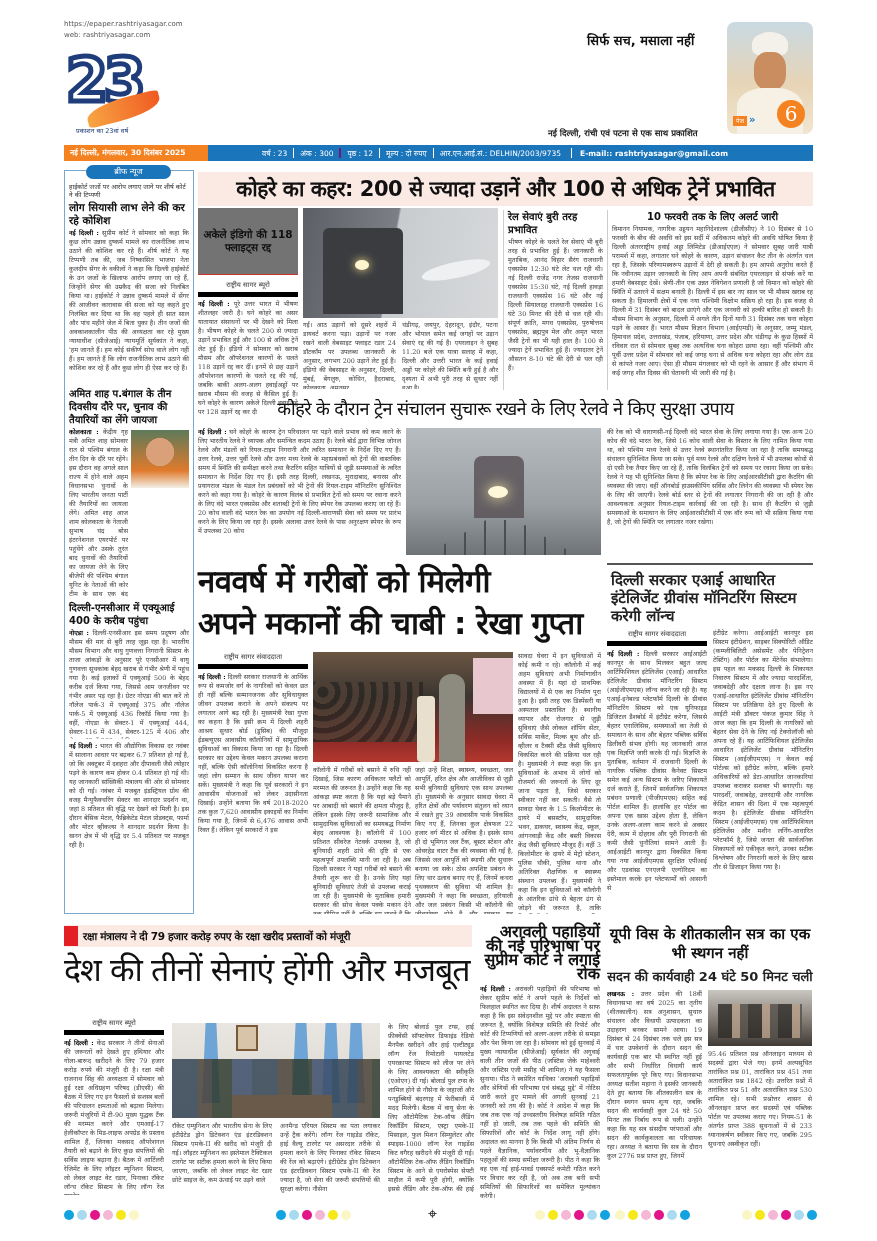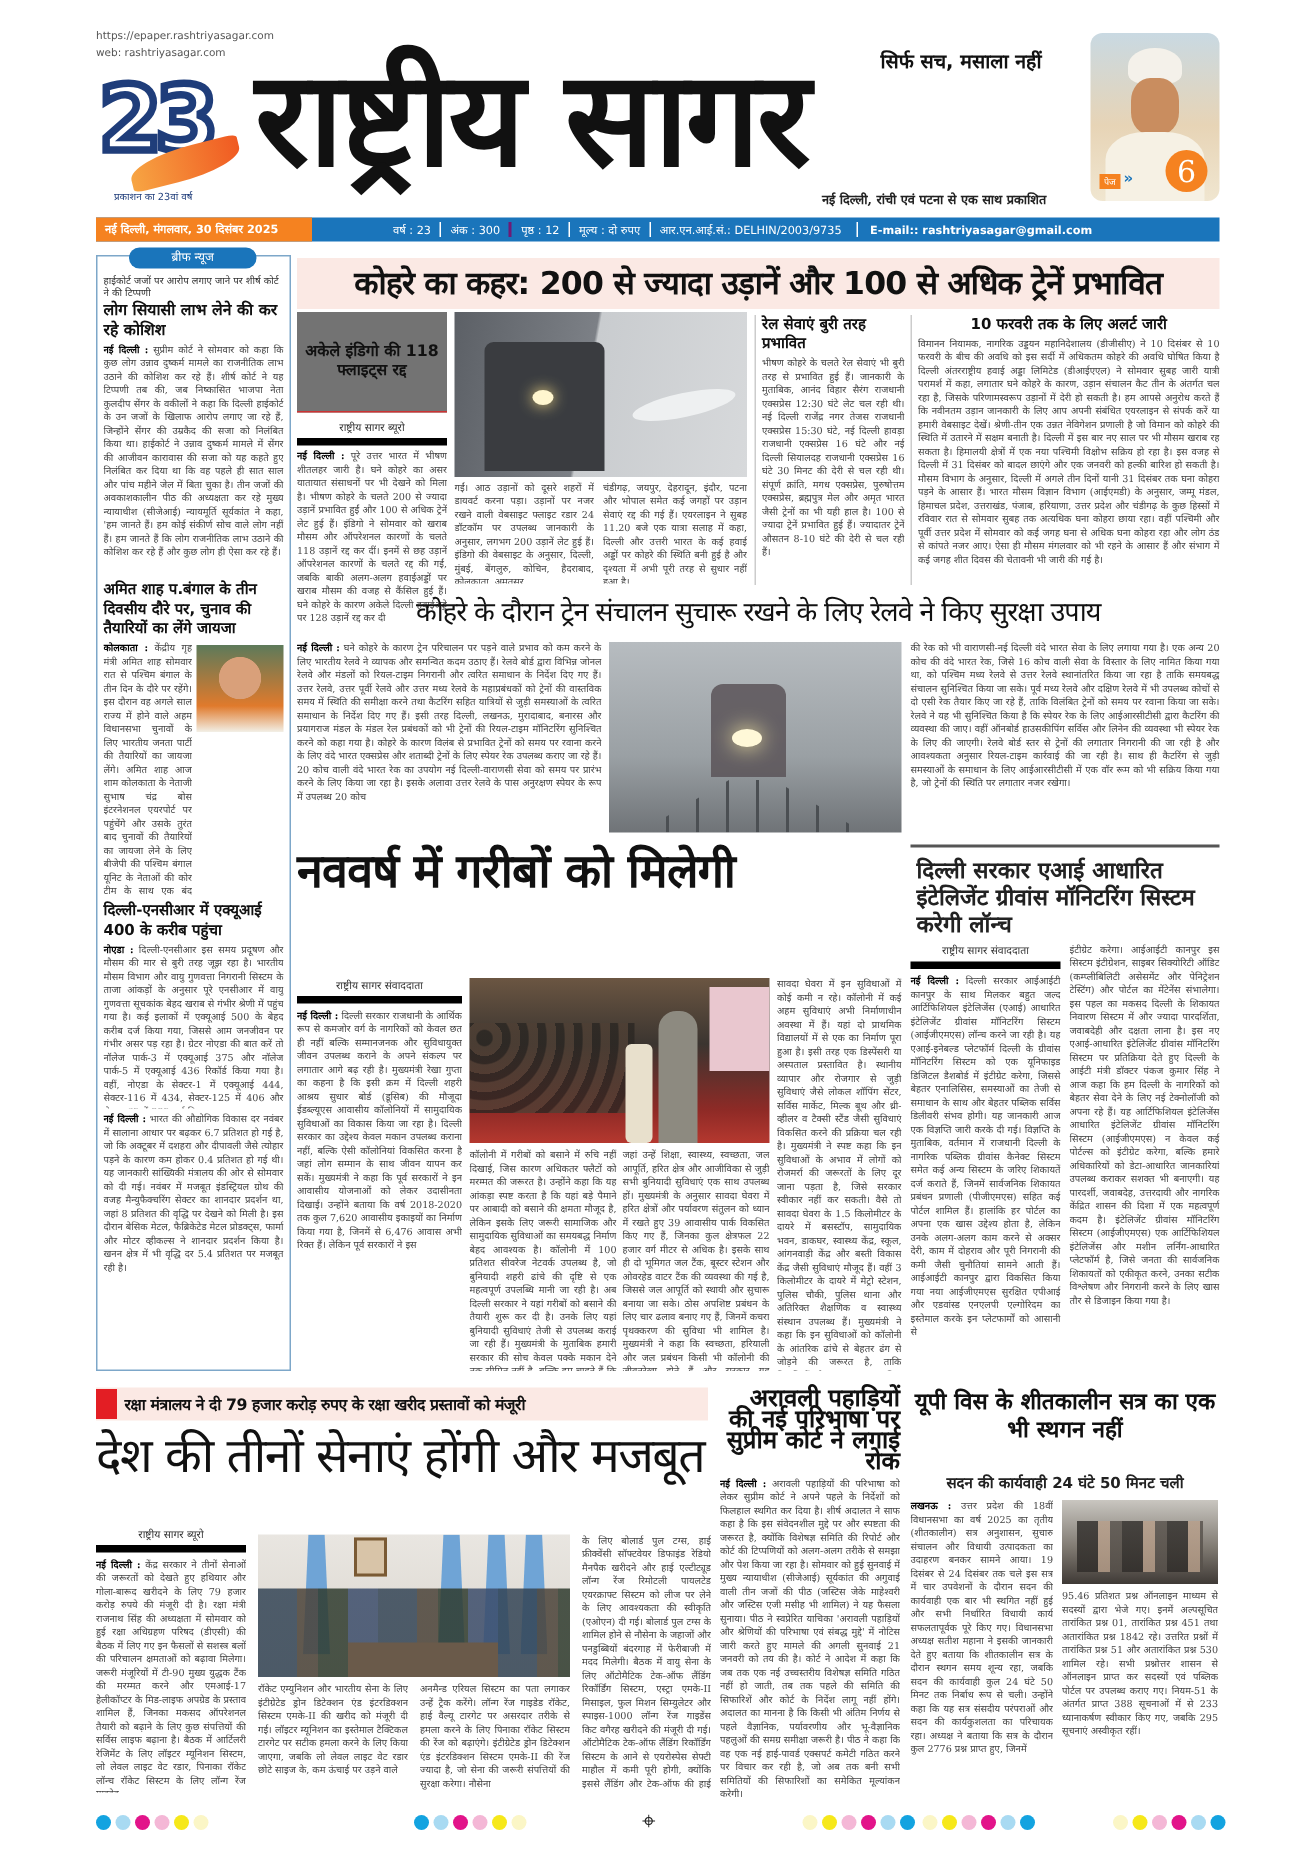--- a/index.html
+++ b/index.html
@@ -20,21 +20,20 @@
 <div class="abs sans" style="left:0;top:0;width:877px;height:144px;">
   <div class="abs" style="left:64px;top:20px;font-size:7px;color:#555;">https://epaper.rashtriyasagar.com</div>
   <div class="abs" style="left:64px;top:31px;font-size:7px;color:#555;">web: rashtriyasagar.com</div>
 
   <div class="abs" style="left:66px;top:48px;width:100px;height:90px;">
     <div style="font-size:60px;font-weight:bold;color:#fff;-webkit-text-stroke:5px #1f3d7a;letter-spacing:-4px;line-height:64px;">23</div>
     <div style="position:absolute;left:20px;top:50px;width:75px;height:22px;background:linear-gradient(90deg,#f7a543,#f05a22);border-radius:60% 10% 60% 10%;transform:rotate(-14deg);"></div>
     <div style="position:absolute;left:10px;top:78px;font-size:6.5px;color:#1f3d7a;">प्रकाशन का 23वां वर्ष</div>
   </div>
 
-  <div class="abs" style="left:170px;top:30px;font-size:88px;font-weight:bold;line-height:100px;color:#111;letter-spacing:-2px;white-space:nowrap;">राष्ट्रीय सागर</div>
   <div class="abs" style="left:575px;top:31px;font-size:13px;font-weight:bold;color:#111;margin-left:12px;">सिर्फ सच, मसाला नहीं</div>
   <div class="abs" style="left:548px;top:127px;font-size:8.5px;font-weight:bold;color:#222;font-family:'DejaVu Serif',serif;">नई दिल्ली, रांची एवं पटना से एक साथ प्रकाशित</div>
 
   <div class="abs" style="left:727px;top:22px;width:86px;height:112px;border-radius:8px;background:linear-gradient(180deg,#c9d9e2 0%,#e7d4b6 55%,#f0e6d0 100%);overflow:hidden;">
     <div style="position:absolute;left:25px;top:10px;width:36px;height:24px;border-radius:50% 50% 30% 30%;background:#f4f1ea;"></div>
     <div style="position:absolute;left:27px;top:30px;width:32px;height:38px;border-radius:40%;background:#c98d5f;"></div>
     <div style="position:absolute;left:10px;top:66px;width:66px;height:46px;border-radius:40% 40% 0 0;background:#f6f1e4;"></div>
     <div style="position:absolute;left:6px;top:94px;background:#f58220;color:#fff;font-size:6px;padding:1px 3px;">पेज</div>
     <div style="position:absolute;left:22px;top:92px;color:#1a75bb;font-size:10px;font-weight:bold;">»</div>
     <div style="position:absolute;left:50px;top:78px;width:28px;height:28px;border-radius:50%;background:#f58220;color:#fff;font-size:20px;text-align:center;line-height:28px;font-family:'DejaVu Serif',serif;">6</div>
@@ -106,20 +105,21 @@
 <div class="abs body-text" style="left:198px;top:428px;width:203px;height:127px;"><b>नई दिल्ली :</b> <span>घने कोहरे के कारण ट्रेन परिचालन पर पड़ने वाले प्रभाव को कम करने के लिए भारतीय रेलवे ने व्यापक और समन्वित कदम उठाए हैं। रेलवे बोर्ड द्वारा विभिन्न जोनल रेलवे और मंडलों को रियल-टाइम निगरानी और त्वरित समाधान के निर्देश दिए गए हैं। उत्तर रेलवे, उत्तर पूर्वी रेलवे और उत्तर मध्य रेलवे के महाप्रबंधकों को ट्रेनों की वास्तविक समय में स्थिति की समीक्षा करने तथा कैटरिंग सहित यात्रियों से जुड़ी समस्याओं के त्वरित समाधान के निर्देश दिए गए हैं। इसी तरह दिल्ली, लखनऊ, मुरादाबाद, बनारस और प्रयागराज मंडल के मंडल रेल प्रबंधकों को भी ट्रेनों की रियल-टाइम मॉनिटरिंग सुनिश्चित करने को कहा गया है। कोहरे के कारण विलंब से प्रभावित ट्रेनों को समय पर रवाना करने के लिए वंदे भारत एक्सप्रेस और शताब्दी ट्रेनों के लिए स्पेयर रेक उपलब्ध कराए जा रहे हैं। 20 कोच वाली वंदे भारत रेक का उपयोग नई दिल्ली-वाराणसी सेवा को समय पर प्रारंभ करने के लिए किया जा रहा है। इसके अलावा उत्तर रेलवे के पास अनुरक्षण स्पेयर के रूप में उपलब्ध 20 कोच</span></div>
 <div class="abs img" style="left:406px;top:428px;width:195px;height:127px;background:linear-gradient(180deg,#b7bcc0,#9aa0a4 60%,#6f7377);">
   <div style="position:absolute;left:68px;top:28px;width:50px;height:62px;background:#5a5458;border-radius:8px 8px 0 0;opacity:0.85;"></div>
   <div style="position:absolute;left:82px;top:58px;width:20px;height:12px;border-radius:50%;background:#fff8d8;box-shadow:0 0 14px #fff1a8;"></div>
   <div style="position:absolute;left:20px;top:92px;width:150px;height:35px;background:repeating-linear-gradient(90deg,transparent 0 18px,#4b4f53 18px 20px);clip-path:polygon(40% 0,60% 0,100% 100%,0 100%);"></div>
 </div>
 <div class="abs body-text" style="left:607px;top:428px;width:206px;height:127px;">की रेक को भी वाराणसी-नई दिल्ली वंदे भारत सेवा के लिए लगाया गया है। एक अन्य 20 कोच की वंदे भारत रेक, जिसे 16 कोच वाली सेवा के विस्तार के लिए नामित किया गया था, को पश्चिम मध्य रेलवे से उत्तर रेलवे स्थानांतरित किया जा रहा है ताकि समयबद्ध संचालन सुनिश्चित किया जा सके। पूर्व मध्य रेलवे और दक्षिण रेलवे में भी उपलब्ध कोचों से दो एसी रेक तैयार किए जा रहे हैं, ताकि विलंबित ट्रेनों को समय पर रवाना किया जा सके। रेलवे ने यह भी सुनिश्चित किया है कि स्पेयर रेक के लिए आईआरसीटीसी द्वारा कैटरिंग की व्यवस्था की जाए। वहीं ऑनबोर्ड हाउसकीपिंग सर्विस और लिनेन की व्यवस्था भी स्पेयर रेक के लिए की जाएगी। रेलवे बोर्ड स्तर से ट्रेनों की लगातार निगरानी की जा रही है और आवश्यकता अनुसार रियल-टाइम कार्रवाई की जा रही है। साथ ही कैटरिंग से जुड़ी समस्याओं के समाधान के लिए आईआरसीटीसी में एक वॉर रूम को भी सक्रिय किया गया है, जो ट्रेनों की स्थिति पर लगातार नजर रखेगा।</div>
 
 <div class="abs hl" style="left:198px;top:560px;width:400px;height:86px;font-size:31px;line-height:42px;letter-spacing:-0.5px;white-space:nowrap;">
   <div>नववर्ष में गरीबों को मिलेगी</div>
+  <div>अपने मकानों की चाबी : रेखा गुप्ता</div>
 </div>
 <div class="abs" style="left:198px;top:652px;width:110px;height:262px;">
   <div class="byline" style="margin:0 0 4px;">राष्ट्रीय सागर संवाददाता</div>
   <div class="body-text" style="height:240px;"><b>नई दिल्ली :</b> <span>दिल्ली सरकार राजधानी के आर्थिक रूप से कमजोर वर्ग के नागरिकों को केवल छत ही नहीं बल्कि सम्मानजनक और सुविधायुक्त जीवन उपलब्ध कराने के अपने संकल्प पर लगातार आगे बढ़ रही है। मुख्यमंत्री रेखा गुप्ता का कहना है कि इसी क्रम में दिल्ली शहरी आश्रय सुधार बोर्ड (डूसिब) की मौजूदा ईडब्ल्यूएस आवासीय कॉलोनियों में सामुदायिक सुविधाओं का विकास किया जा रहा है। दिल्ली सरकार का उद्देश्य केवल मकान उपलब्ध कराना नहीं, बल्कि ऐसी कॉलोनियां विकसित करना है जहां लोग सम्मान के साथ जीवन यापन कर सकें। मुख्यमंत्री ने कहा कि पूर्व सरकारों ने इन आवासीय योजनाओं को लेकर उदासीनता दिखाई। उन्होंने बताया कि वर्ष 2018-2020 तक कुल 7,620 आवासीय इकाइयों का निर्माण किया गया है, जिनमें से 6,476 आवास अभी रिक्त हैं। लेकिन पूर्व सरकारों ने इस</span></div>
 </div>
 <div class="abs img" style="left:313px;top:652px;width:200px;height:110px;background:linear-gradient(180deg,#6b5642 0%,#3b3530 40%,#8e2a26 80%,#b5382f 100%);">
   <div style="position:absolute;left:0;top:30px;width:110px;height:60px;background:repeating-radial-gradient(circle at 10px 10px,#2a2622 0 5px,#4e3f34 6px 12px);opacity:0.8;"></div>
   <div style="position:absolute;left:104px;top:44px;width:18px;height:66px;background:#e8e0cc;border-radius:4px;"></div>
   <div style="position:absolute;left:126px;top:22px;width:26px;height:88px;background:#8d8a80;border-radius:12px 12px 0 0;"></div>
   <div style="position:absolute;left:160px;top:6px;width:40px;height:56px;background:#e9c7cf;"></div>
@@ -161,21 +161,21 @@
 <div class="abs body-text" style="left:280px;top:1122px;width:100px;height:72px;">अनमैन्ड एरियल सिस्टम का पता लगाकर उन्हें ट्रैक करेंगे। लॉन्ग रेंज गाइडेड रॉकेट, हाई वैल्यू टारगेट पर असरदार तरीके से हमला करने के लिए पिनाका रॉकेट सिस्टम की रेंज को बढ़ाएंगे। इंटीग्रेटेड ड्रोन डिटेक्शन एंड इंटरडिक्शन सिस्टम एमके-II की रेंज ज्यादा है, जो सेना की जरूरी संपत्तियों की सुरक्षा करेगा। नौसेना</div>
 <div class="abs body-text" style="left:388px;top:1023px;width:86px;height:171px;">के लिए बोलार्ड पुल टग्स, हाई फ्रीक्वेंसी सॉफ्टवेयर डिफाइंड रेडियो मैनपैक खरीदने और हाई एल्टीट्यूड लॉन्ग रेंज रिमोटली पायलटेड एयरक्राफ्ट सिस्टम को लीज पर लेने के लिए आवश्यकता की स्वीकृति (एओएन) दी गई। बोलार्ड पुल टग्स के शामिल होने से नौसेना के जहाजों और पनडुब्बियों बंदरगाह में फेरीबाजी में मदद मिलेगी। बैठक में वायु सेना के लिए ऑटोमैटिक टेक-ऑफ लैंडिंग रिकॉर्डिंग सिस्टम, एस्ट्रा एमके-II मिसाइल, फुल मिशन सिम्युलेटर और स्पाइस-1000 लॉन्ग रेंज गाइडेंस किट वगैरह खरीदने की मंजूरी दी गई। ऑटोमैटिक टेक-ऑफ लैंडिंग रिकॉर्डिंग सिस्टम के आने से एयरोस्पेस सेफ्टी माहौल में कमी पूरी होगी, क्योंकि इससे लैंडिंग और टेक-ऑफ की हाई डेफिनिशन ऑल-वेदर ऑटोमैटिक रिकॉर्डिंग मिलेगी।</div>
 
 <div class="abs" style="left:480px;top:925px;width:120px;height:270px;">
   <div class="hl" style="font-size:16px;line-height:14px;text-align:right;margin-bottom:4px;">अरावली पहाड़ियों की नई परिभाषा पर सुप्रीम कोर्ट ने लगाई रोक</div>
   <div class="body-text" style="height:222px;"><b>नई दिल्ली :</b> <span>अरावली पहाड़ियों की परिभाषा को लेकर सुप्रीम कोर्ट ने अपने पहले के निर्देशों को फिलहाल स्थगित कर दिया है। शीर्ष अदालत ने साफ कहा है कि इस संवेदनशील मुद्दे पर और स्पष्टता की जरूरत है, क्योंकि विशेषज्ञ समिति की रिपोर्ट और कोर्ट की टिप्पणियों को अलग-अलग तरीके से समझा और पेश किया जा रहा है। सोमवार को हुई सुनवाई में मुख्य न्यायाधीश (सीजेआई) सूर्यकांत की अगुवाई वाली तीन जजों की पीठ (जस्टिस जेके माहेश्वरी और जस्टिस एजी मसीह भी शामिल) ने यह फैसला सुनाया। पीठ ने स्वप्रेरित याचिका 'अरावली पहाड़ियों और श्रेणियों की परिभाषा एवं संबद्ध मुद्दे' में नोटिस जारी करते हुए मामले की अगली सुनवाई 21 जनवरी को तय की है। कोर्ट ने आदेश में कहा कि जब तक एक नई उच्चस्तरीय विशेषज्ञ समिति गठित नहीं हो जाती, तब तक पहले की समिति की सिफारिशें और कोर्ट के निर्देश लागू नहीं होंगे। अदालत का मानना है कि किसी भी अंतिम निर्णय से पहले वैज्ञानिक, पर्यावरणीय और भू-वैज्ञानिक पहलुओं की समग्र समीक्षा जरूरी है। पीठ ने कहा कि वह एक नई हाई-पावर्ड एक्सपर्ट कमेटी गठित करने पर विचार कर रही है, जो अब तक बनी सभी समितियों की सिफारिशों का समेकित मूल्यांकन करेगी।</span></div>
 </div>
 
 <div class="abs" style="left:607px;top:925px;width:206px;height:270px;">
   <div class="hl" style="font-size:15px;line-height:19px;text-align:center;">यूपी विस के शीतकालीन सत्र का एक भी स्थगन नहीं</div>
-  <div class="sans" style="font-size:10px;font-weight:bold;text-align:center;margin:18px 0 5px;color:#222;">सदन की कार्यवाही 24 घंटे 50 मिनट चली</div>
+  <div class="sans" style="font-size:13px;font-weight:bold;text-align:center;margin:4px 0 5px;color:#222;">सदन की कार्यवाही 24 घंटे 50 मिनट चली</div>
   <div style="display:flex;gap:6px;">
     <div class="body-text" style="width:95px;height:196px;"><b>लखनऊ :</b> <span>उत्तर प्रदेश की 18वीं विधानसभा का वर्ष 2025 का तृतीय (शीतकालीन) सत्र अनुशासन, सुचारु संचालन और विधायी उत्पादकता का उदाहरण बनकर सामने आया। 19 दिसंबर से 24 दिसंबर तक चले इस सत्र में चार उपवेशनों के दौरान सदन की कार्यवाही एक बार भी स्थगित नहीं हुई और सभी निर्धारित विधायी कार्य सफलतापूर्वक पूरे किए गए। विधानसभा अध्यक्ष सतीश महाना ने इसकी जानकारी देते हुए बताया कि शीतकालीन सत्र के दौरान स्थगन समय शून्य रहा, जबकि सदन की कार्यवाही कुल 24 घंटे 50 मिनट तक निर्बाध रूप से चली। उन्होंने कहा कि यह सत्र संसदीय परंपराओं और सदन की कार्यकुशलता का परिचायक रहा। अध्यक्ष ने बताया कि सत्र के दौरान कुल 2776 प्रश्न प्राप्त हुए, जिनमें</span></div>
     <div style="width:104px;">
       <div class="img" style="height:56px;background:linear-gradient(180deg,#c9c6c0,#7b756d 60%,#3f3a36);">
         <div style="position:relative;left:10px;top:14px;width:84px;height:34px;background:repeating-linear-gradient(90deg,#2e2b28 0 14px,#b89f8a 14px 22px,#56504a 22px 30px);opacity:0.8;"></div>
       </div>
       <div class="body-text" style="height:136px;margin-top:4px;">95.46 प्रतिशत प्रश्न ऑनलाइन माध्यम से सदस्यों द्वारा भेजे गए। इनमें अल्पसूचित तारांकित प्रश्न 01, तारांकित प्रश्न 451 तथा अतारांकित प्रश्न 1842 रहे। उत्तरित प्रश्नों में तारांकित प्रश्न 51 और अतारांकित प्रश्न 530 शामिल रहे। सभी प्रश्नोत्तर शासन से ऑनलाइन प्राप्त कर सदस्यों एवं पब्लिक पोर्टल पर उपलब्ध कराए गए। नियम-51 के अंतर्गत प्राप्त 388 सूचनाओं में से 233 ध्यानाकर्षण स्वीकार किए गए, जबकि 295 सूचनाएं अस्वीकृत रहीं।</div>
     </div>
   </div>
 </div>

